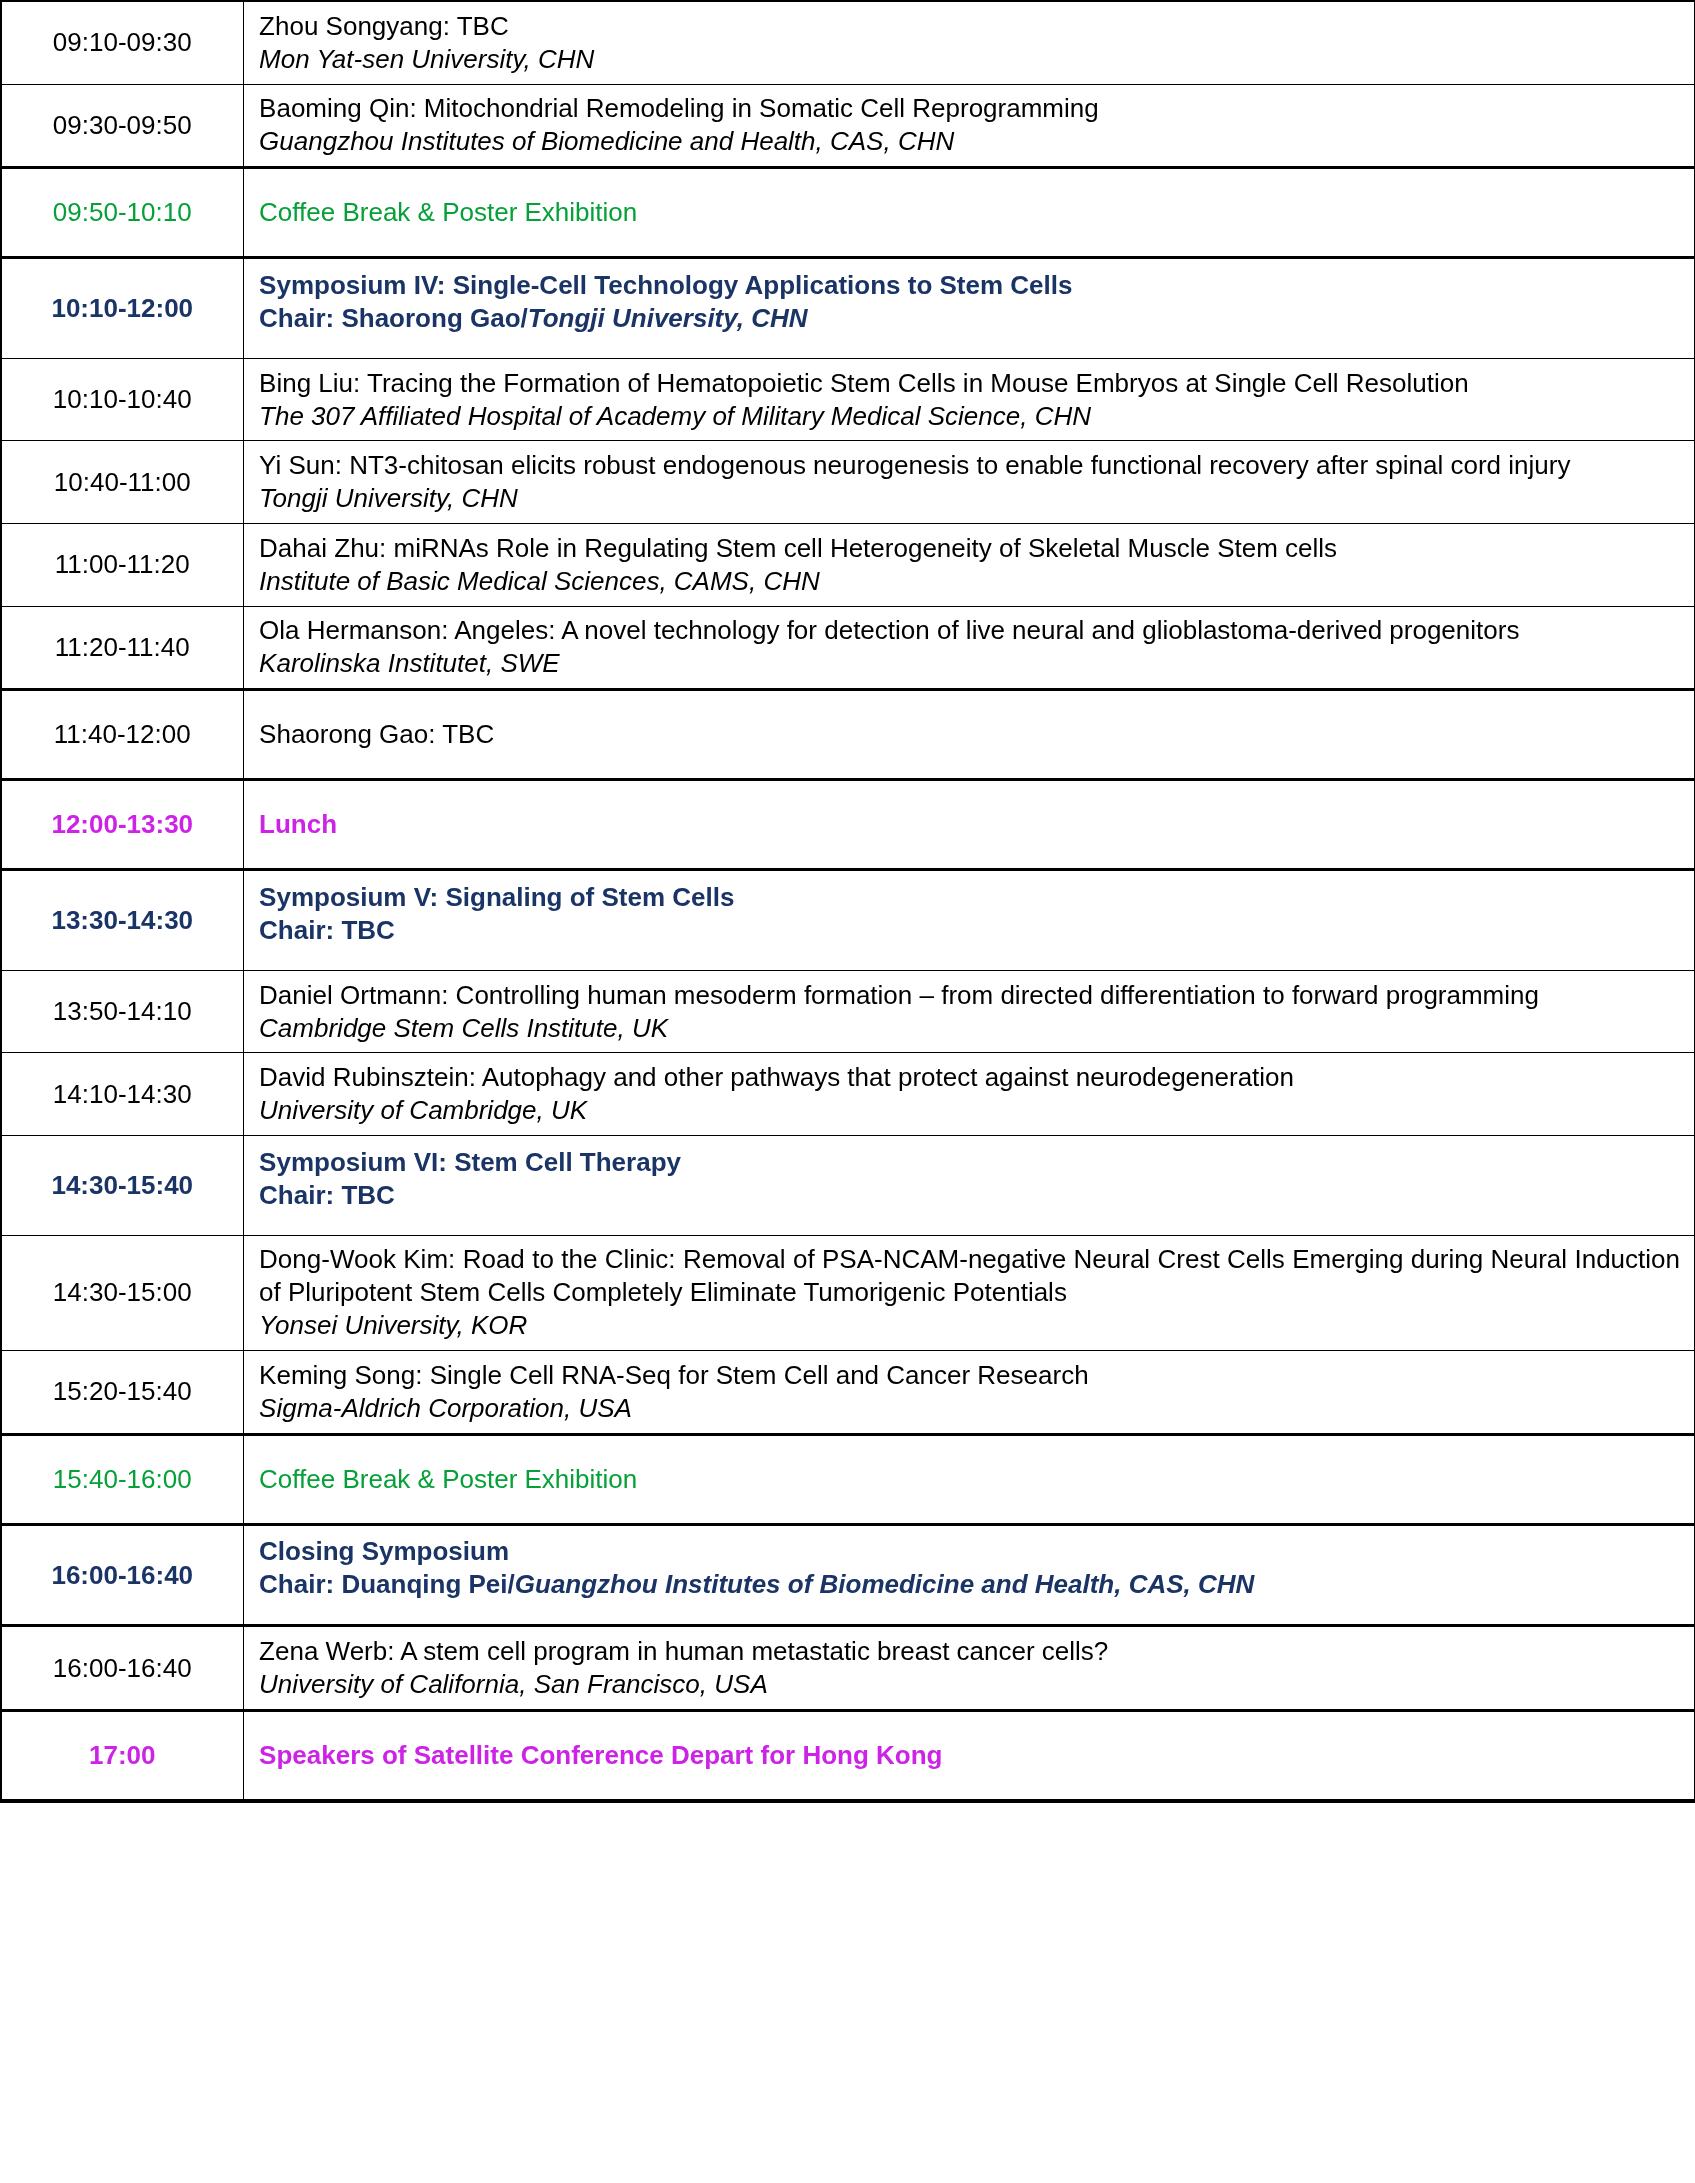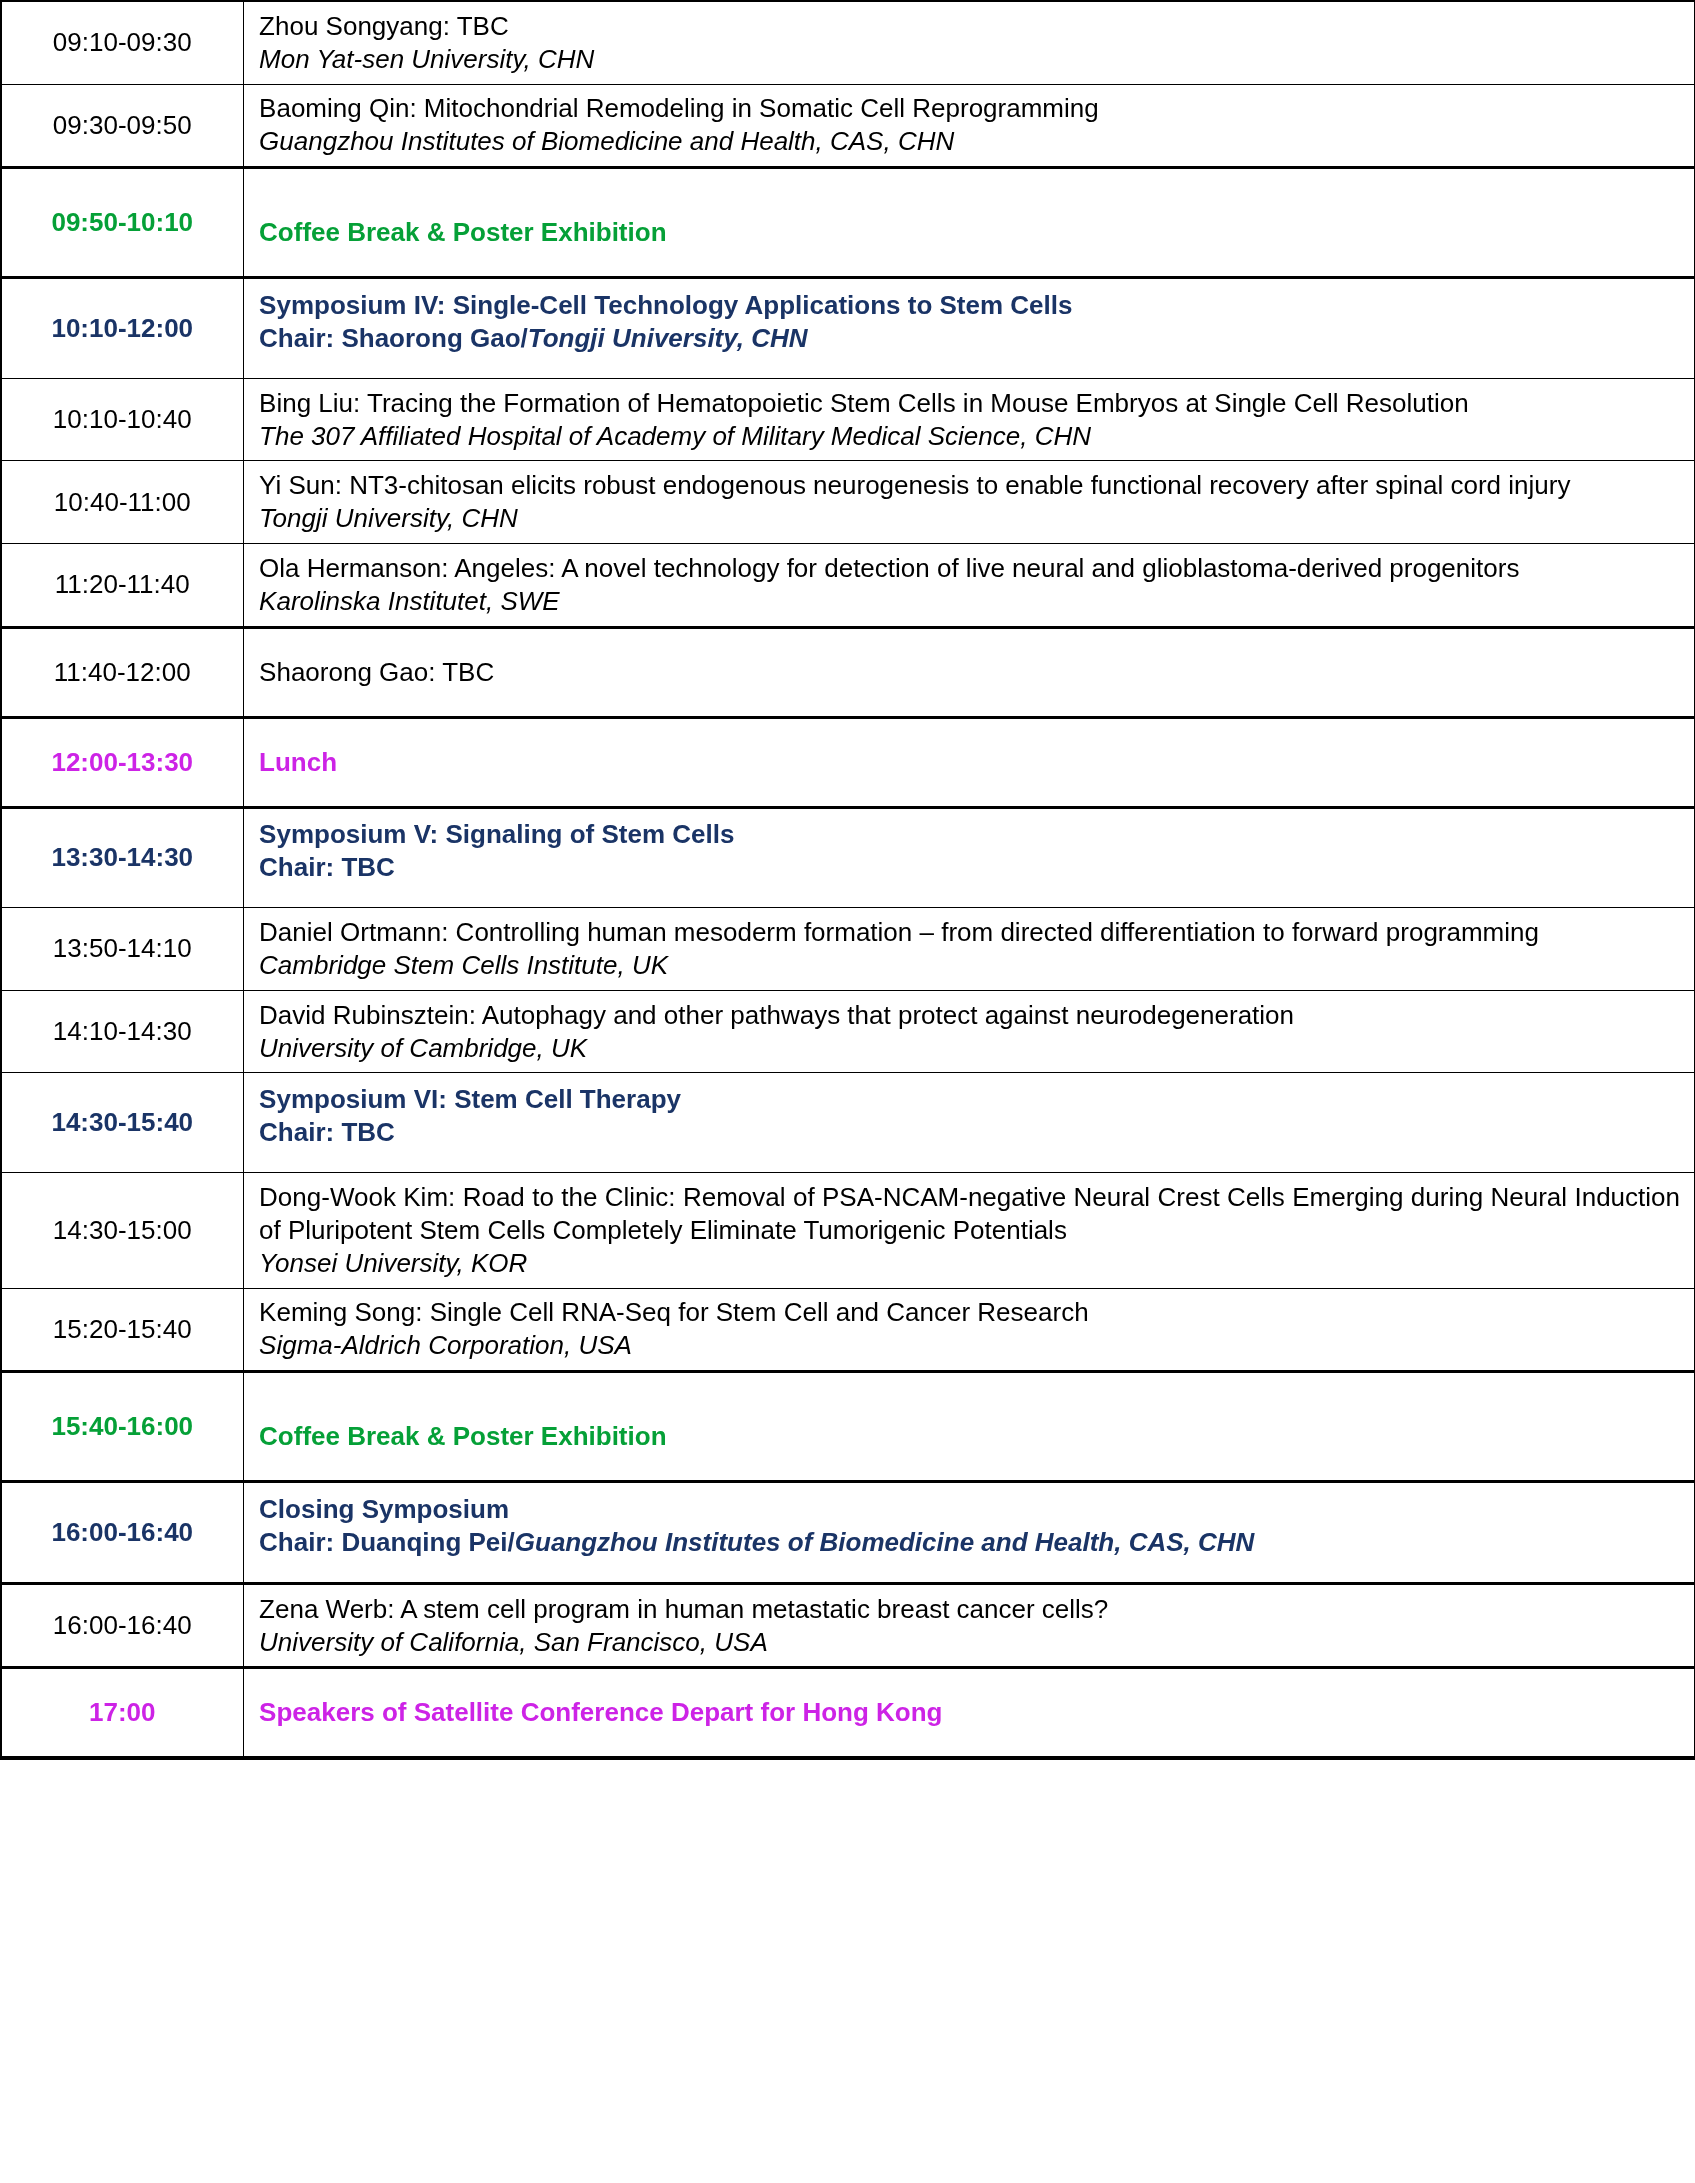--- a/index.html
+++ b/index.html
@@ -56,23 +56,22 @@
   
   tr.symposium td.session { padding-top: 9.6px; padding-bottom: 23px; }
   tr.symposium td.time, tr.symposium .title {
     font-weight: bold;
     color: var(--navy);
   }
   tr.symposium .title { text-align: left; }
   tr.symposium .chair { color: var(--navy); }
 
   tr.break td.time, tr.break .title {
-    font-weight: bold;
+    font-weight: normal;
     color: var(--green);
-    margin-top: 20px;
   }
   tr.lunch td.time, tr.lunch .title,
   tr.depart td.time, tr.depart .title {
     font-weight: bold;
     color: var(--magenta);
   }
 </style>
 </head>
 <body>
 
@@ -117,20 +116,27 @@
         </td>
       </tr>
       <tr class="talk">
         <td class="time">10:40-11:00</td>
         <td class="session">
           <div class="title">Yi Sun: NT3-chitosan elicits robust endogenous neurogenesis to enable functional recovery after spinal cord injury</div>
           <div class="affiliation">Tongji University, CHN</div>
         </td>
       </tr>
       <tr class="talk">
+        <td class="time">11:00-11:20</td>
+        <td class="session">
+          <div class="title">Dahai Zhu: miRNAs Role in Regulating Stem cell Heterogeneity of Skeletal Muscle Stem cells</div>
+          <div class="affiliation">Institute of Basic Medical Sciences, CAMS, CHN</div>
+        </td>
+      </tr>
+      <tr class="talk">
         <td class="time">11:20-11:40</td>
         <td class="session">
           <div class="title">Ola Hermanson: Angeles: A novel technology for detection of live neural and glioblastoma-derived progenitors</div>
           <div class="affiliation">Karolinska Institutet, SWE</div>
         </td>
       </tr>
       <tr class="talk_tall section-start">
         <td class="time">11:40-12:00</td>
         <td class="session">
           <div class="title">Shaorong Gao: TBC</div>

